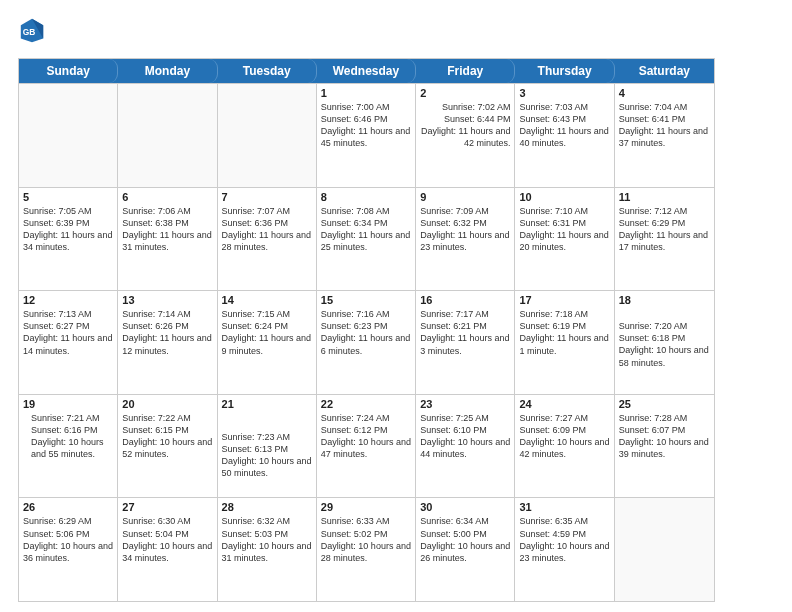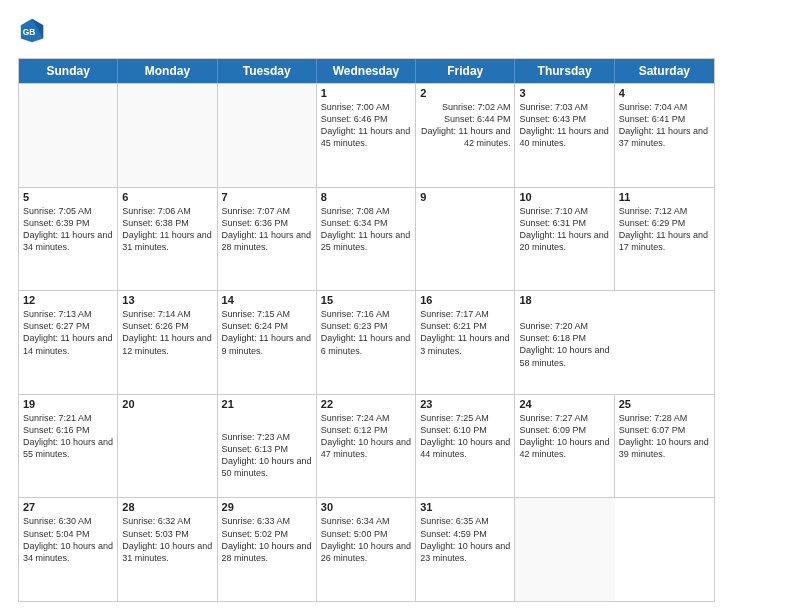--- a/index.html
+++ b/index.html
@@ -68,20 +68,21 @@
       grid-template-columns: repeat(7, 1fr);
       background: #2471b5;
     }
     .cal-header-cell {
       color: #fff;
       font-size: 12px;
       font-weight: bold;
       padding: 5px 4px;
       text-align: center;
       border-right: 1px solid #5592c8;
+      border-radius: 9px;
     }
     .cal-header-cell:last-child { border-right: none; }
     .cal-body {
       flex: 1;
       display: flex;
       flex-direction: column;
     }
     .cal-row {
       display: grid;
       grid-template-columns: repeat(7, 1fr);
@@ -198,20 +199,23 @@
 Daylight: 11 hours and 28 minutes.</div>
           </div>
           <div class="cal-cell">
             <div class="cell-date">8</div>
             <div class="cell-info" style="white-space: pre-line;">Sunrise: 7:08 AM
 Sunset: 6:34 PM
 Daylight: 11 hours and 25 minutes.</div>
           </div>
           <div class="cal-cell">
             <div class="cell-date">9</div>
+            <div class="cell-info" style="white-space: pre-line;">Sunrise: 7:09 AM
+Sunset: 6:32 PM
+Daylight: 11 hours and 23 minutes.</div>
           </div>
           <div class="cal-cell">
             <div class="cell-date">10</div>
             <div class="cell-info" style="white-space: pre-line;">Sunrise: 7:10 AM
 Sunset: 6:31 PM
 Daylight: 11 hours and 20 minutes.</div>
           </div>
           <div class="cal-cell">
             <div class="cell-date">11</div>
             <div class="cell-info" style="white-space: pre-line;">Sunrise: 7:12 AM
@@ -244,35 +248,44 @@
 Sunset: 6:23 PM
 Daylight: 11 hours and 6 minutes.</div>
           </div>
           <div class="cal-cell">
             <div class="cell-date">16</div>
             <div class="cell-info" style="white-space: pre-line;">Sunrise: 7:17 AM
 Sunset: 6:21 PM
 Daylight: 11 hours and 3 minutes.</div>
           </div>
           <div class="cal-cell">
+            <div class="cell-date">17</div>
+            <div class="cell-info" style="white-space: pre-line;">Sunrise: 7:18 AM
+Sunset: 6:19 PM
+Daylight: 11 hours and 1 minute.</div>
+          </div>
+          <div class="cal-cell">
             <div class="cell-date">18</div>
             <div class="cell-info" style="white-space: pre-line; margin-top: 12px;">Sunrise: 7:20 AM
 Sunset: 6:18 PM
 Daylight: 10 hours and 58 minutes.</div>
           </div>
         </div>
         <div class="cal-row">
           <div class="cal-cell">
             <div class="cell-date">19</div>
-            <div class="cell-info" style="white-space: pre-line;">Sunrise: 7:21 AM
+            <div class="cell-info" style="white-space: pre-line; margin-left: 8px;">Sunrise: 7:21 AM
 Sunset: 6:16 PM
 Daylight: 10 hours and 55 minutes.</div>
           </div>
           <div class="cal-cell">
             <div class="cell-date">20</div>
+            <div class="cell-info" style="white-space: pre-line;">Sunrise: 7:22 AM
+Sunset: 6:15 PM
+Daylight: 10 hours and 52 minutes.</div>
           </div>
           <div class="cal-cell">
             <div class="cell-date">21</div>
             <div class="cell-info" style="white-space: pre-line; margin-top: 19px;">Sunrise: 7:23 AM
 Sunset: 6:13 PM
 Daylight: 10 hours and 50 minutes.</div>
           </div>
           <div class="cal-cell">
             <div class="cell-date">22</div>
             <div class="cell-info" style="white-space: pre-line;">Sunrise: 7:24 AM
@@ -292,20 +305,26 @@
 Daylight: 10 hours and 42 minutes.</div>
           </div>
           <div class="cal-cell">
             <div class="cell-date">25</div>
             <div class="cell-info" style="white-space: pre-line;">Sunrise: 7:28 AM
 Sunset: 6:07 PM
 Daylight: 10 hours and 39 minutes.</div>
           </div>
         </div>
         <div class="cal-row">
+          <div class="cal-cell">
+            <div class="cell-date">26</div>
+            <div class="cell-info" style="white-space: pre-line;">Sunrise: 6:29 AM
+Sunset: 5:06 PM
+Daylight: 10 hours and 36 minutes.</div>
+          </div>
           <div class="cal-cell">
             <div class="cell-date">27</div>
             <div class="cell-info" style="white-space: pre-line;">Sunrise: 6:30 AM
 Sunset: 5:04 PM
 Daylight: 10 hours and 34 minutes.</div>
           </div>
           <div class="cal-cell">
             <div class="cell-date">28</div>
             <div class="cell-info" style="white-space: pre-line;">Sunrise: 6:32 AM
 Sunset: 5:03 PM

